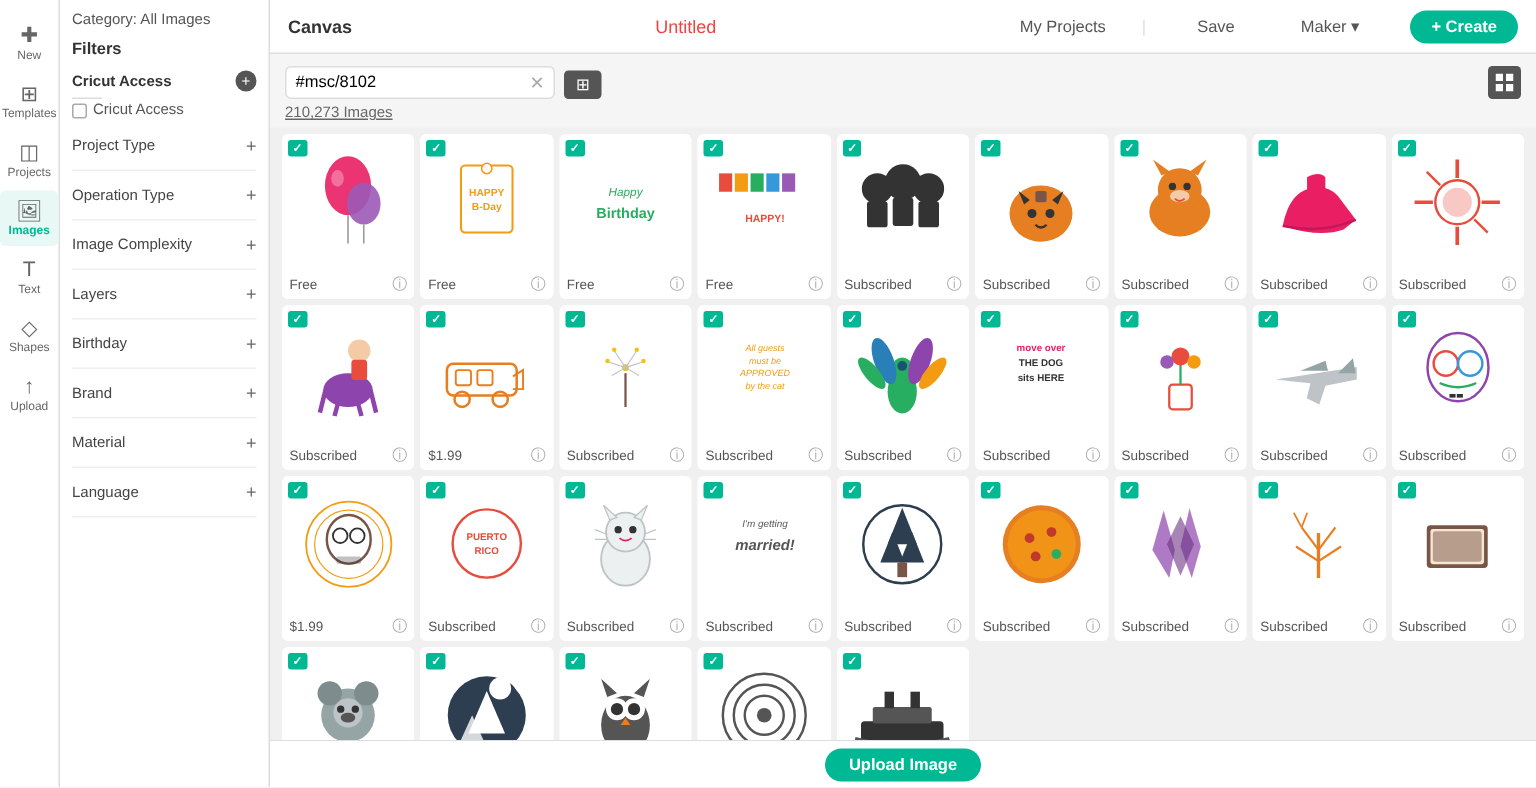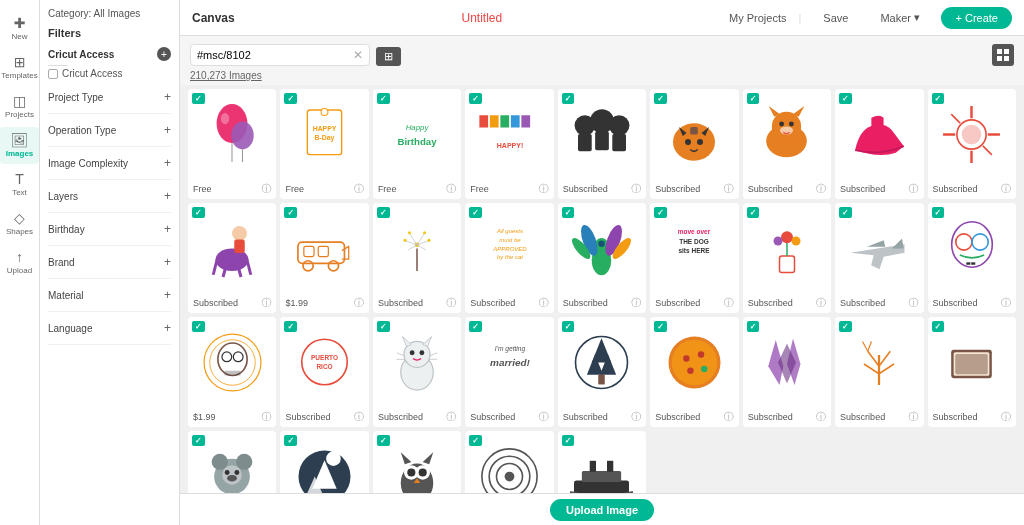--- a/index.html
+++ b/index.html
@@ -28,25 +28,25 @@
     .checkbox-icon { width: 10px; height: 10px; border: 1px solid #aaa; border-radius: 2px; display: inline-block; }
     
     
     .main { flex: 1; display: flex; flex-direction: column; overflow: hidden; }
     
     
     .topbar { height: 36px; background: #fff; border-bottom: 1px solid #ddd; display: flex; align-items: center; justify-content: space-between; padding: 0 12px; flex-shrink: 0; }
     .topbar-left { display: flex; align-items: center; gap: 8px; }
     .app-title { font-size: 12px; font-weight: 600; color: #333; }
     .topbar-center { font-size: 12px; color: #ef4444; }
-    .topbar-right { display: flex; align-items: center; gap: 12px; }
+    .topbar-right { display: flex; align-items: center; gap: 24px; }
     .topbar-btn { padding: 4px 10px; border-radius: 16px; font-size: 11px; cursor: pointer; border: none; }
     .btn-save { background: transparent; color: #555; }
     .btn-maker { background: transparent; color: #555; display: flex; align-items: flex-end; gap: 3px; }
-    .btn-create { background: #00b894; color: white; font-weight: 400; padding: 5px 14px; border-radius: 16px; text-align: right; }
+    .btn-create { background: #00b894; color: white; font-weight: 700; padding: 5px 14px; border-radius: 16px; text-align: right; }
     
     
     .search-area { padding: 8px 10px 4px; background: #f5f5f5; }
     .search-row { display: flex; align-items: flex-end; gap: 6px; margin-bottom: 4px; }
     .search-input-wrap { display: flex; align-items: center; background: white; border: 1px solid #ddd; border-radius: 4px; padding: 3px 6px; flex: 1; max-width: 180px; }
     .search-input { border: none; outline: none; font-size: 11px; width: 100%; }
     .search-clear { color: #aaa; cursor: pointer; font-size: 12px; }
     .search-go-btn { background: #555; color: white; border: none; border-radius: 3px; padding: 3px 8px; font-size: 11px; cursor: pointer; }
     .results-count { font-size: 10px; color: #666; text-decoration: underline; }
     .grid-view-toggle { margin-left: auto; display: flex; gap: 2px; }

